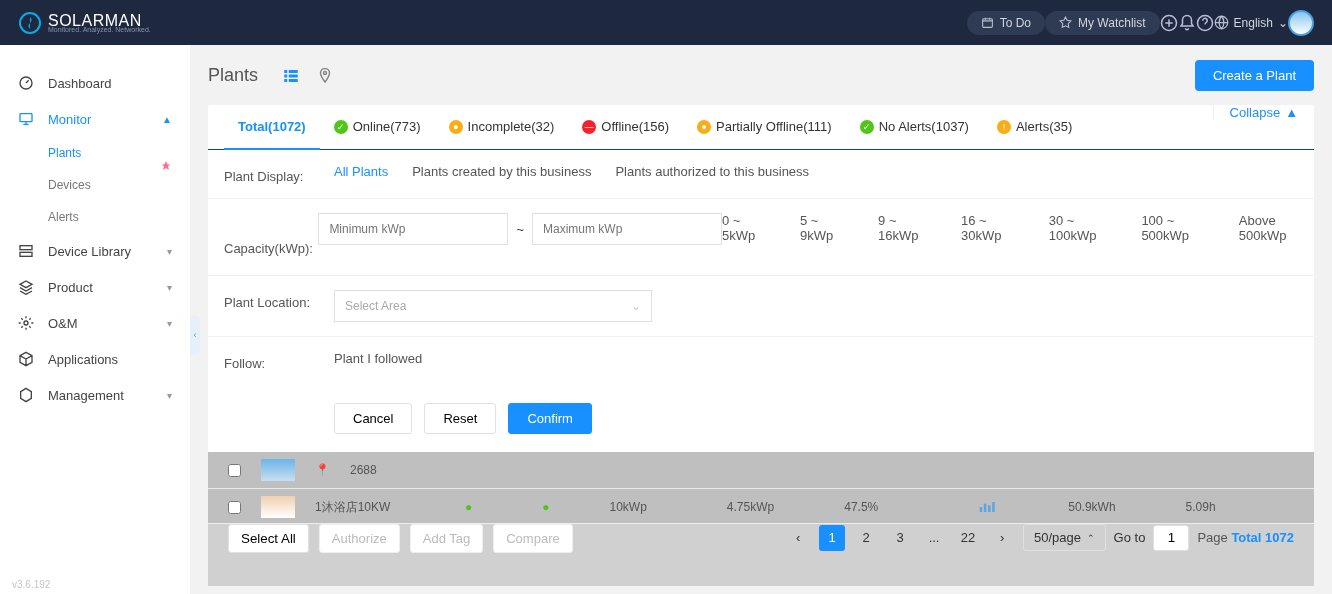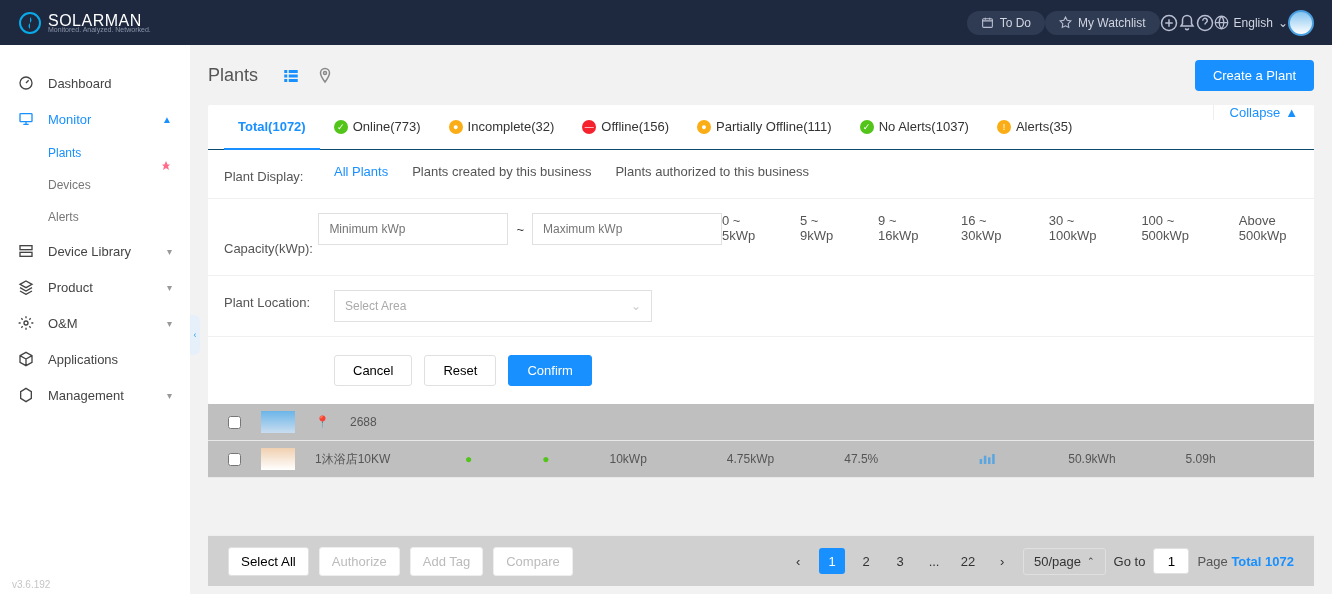--- a/index.html
+++ b/index.html
@@ -51,21 +51,21 @@
 .cap-col{display:flex;flex-direction:row}
 .cap-chips{display:flex;gap:41px}
 .cap-chips span{color:#555;font-size:13px;cursor:pointer}
 .select-area{width:318px;height:32px;border:1px solid #e0e0e0;padding:0 10px;color:#aaa;font-size:12px;display:flex;align-items:center;justify-content:space-between}
 .btn-row{padding:18px 16px 18px 126px;display:flex;gap:12px}
 .btn{padding:7px 18px;border:1px solid #e0e0e0;background:#fff;border-radius:3px;cursor:pointer;font-size:13px}
 .btn.primary{background:#1890ff;color:#fff;border-color:#1890ff}
 .list-row{display:flex;align-items:center;gap:20px;padding:7px 20px;font-size:12px;color:#555;border-bottom:1px solid #e8e8e8;background:#fff;position:relative}
 .thumb{width:34px;height:22px;background:linear-gradient(#6bb5e8,#c9ddf0)}
 .grey-bg{background:rgba(0,0,0,0.25);position:absolute;inset:0}
-.pager{position:absolute;left:18px;right:18px;bottom:8px;background:#fff;height:50px;display:flex;align-items:center;padding:0 20px;gap:10px;font-size:13px;box-shadow:0 -1px 0 #eee}
+.pager{position:absolute;left:18px;right:18px;bottom:8px;background:#fff;height:62px;display:flex;align-items:flex-start;padding:0 20px;gap:10px;font-size:13px;box-shadow:0 -1px 0 #eee}
 .pager-grey{background:rgba(120,120,120,0.35);position:absolute;inset:0;z-index:1;pointer-events:none}
 .select-all{border:1px solid #e0e0e0;padding:6px 12px;border-radius:3px;cursor:pointer;background:#fff;z-index:2}
 .disabled-btn{color:#bbb;padding:6px 12px;border:1px solid #eee;border-radius:3px;background:#fff;z-index:2}
 .pagination{margin-left:auto;display:flex;align-items:center;gap:8px;z-index:2}
 .page-num{width:26px;height:26px;display:flex;align-items:center;justify-content:center;border-radius:3px;cursor:pointer}
 .page-num.active{background:#1890ff;color:#fff}
 .page-size{border:1px solid #e0e0e0;padding:5px 10px;border-radius:3px;display:flex;align-items:center;gap:6px}
 .goto-input{width:36px;height:26px;border:1px solid #e0e0e0;text-align:center;border-radius:3px}
 .page-total{color:#555}
 .page-total b{color:#1890ff;font-weight:600}
@@ -274,20 +274,26 @@
       </div>
 
       <div class="filter-row">
         <div class="filter-label">Plant Location:</div>
         <div class="select-area">
           <span>Select Area</span>
           <span style="color:#ccc">⌄</span>
         </div>
       </div>
 
+      <div class="filter-row" style="border-bottom:none">
+        <div class="filter-label">Follow:</div>
+        <div class="filter-content">
+            <span>Plant I followed</span>
+          </div>
+      </div>
 
       <div class="btn-row">
         <button class="btn">Cancel</button>
         <button class="btn">Reset</button>
         <button class="btn primary">Confirm</button>
       </div>
     </div>
 
     <div style="position:relative;margin-top:0">
       <div class="list-row" style="position:relative">

